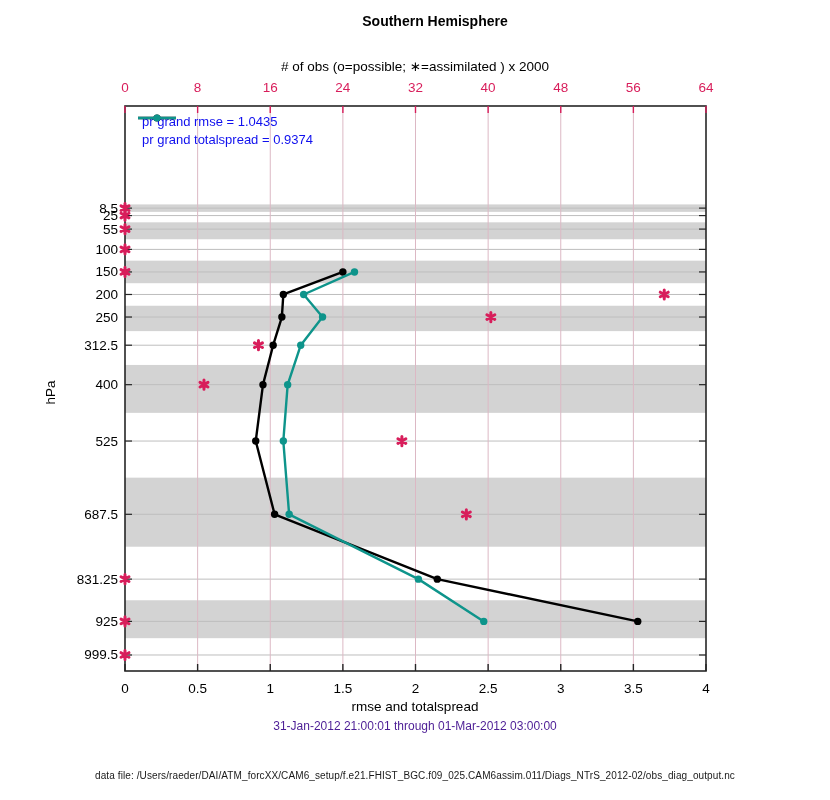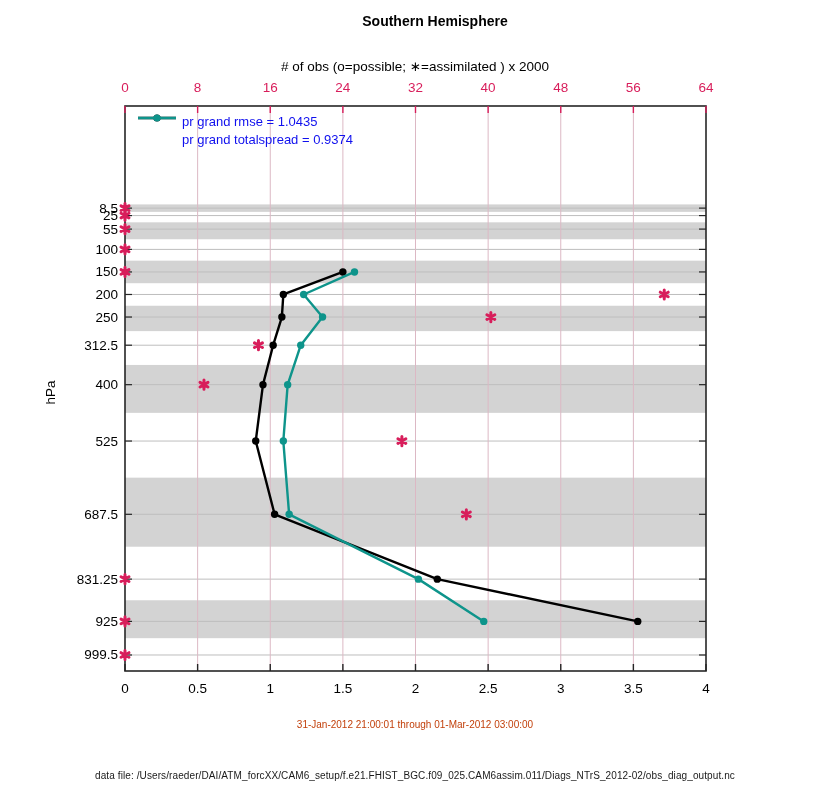--- a/index.html
+++ b/index.html
@@ -4,30 +4,30 @@
 <style>
   html,body{margin:0;padding:0;background:#fff;}
   .canvas{
     position:relative;width:830px;height:800px;background:#ffffff;
     font-family:"Liberation Sans",sans-serif;overflow:hidden;
   }
   .t-center{position:absolute;left:0;width:830px;text-align:center;}
   .title-line{font-weight:bold;font-size:14px;color:#000;margin-left:20px;}
   .obs-label{font-size:13.5px;}
   .xlabel{font-size:13.5px;color:#000;}
-  .subtitle{font-size:10px;color:#c2410c;}
+  .subtitle{font-size:12px;color:#4c1d95;}
   .datafile{font-size:10px;color:#1a1a1a;letter-spacing:0.1px;}
   .ylabel{
     position:absolute;left:38px;top:385px;font-size:13.5px;color:#000;
     transform:rotate(-90deg);transform-origin:center;
   }
   svg{position:absolute;left:0;top:0;}
   svg text{font-family:"Liberation Sans",sans-serif;}
   .legend{position:absolute;left:137px;top:112px;}
-  .legend-row{display:flex;align-items:center;height:18px;margin-left:40px;}
+  .legend-row{display:flex;align-items:center;height:18px;}
   .legend-label{font-size:13px;color:#1010ee;margin-left:5px;white-space:nowrap;}
 </style>
 </head>
 <body>
 
 <div class="canvas">
 
   <div class="t-center title-line" style="top:13px">Southern Hemisphere</div>
   <div class="t-center obs-label" style="top:58px"># of obs (o=possible; ∗=assimilated ) x 2000</div>
 
@@ -187,15 +187,16 @@
       <svg width="40" height="12">
         <line x1="1" y1="6" x2="39" y2="6" stroke="#0E948B" stroke-width="2.4"></line>
         <circle cx="20" cy="6" r="3.6" fill="#0E948B"></circle>
       </svg>
       <span class="legend-label">pr grand totalspread = 0.9374</span>
     </div>
   </div>
 
   <div class="ylabel">hPa</div>
 
+  <div class="t-center xlabel" style="top:699px">rmse and totalspread</div>
   <div class="t-center subtitle" style="top:719px">31-Jan-2012 21:00:01 through 01-Mar-2012 03:00:00</div>
   <div class="t-center datafile" style="top:770px">data file: /Users/raeder/DAI/ATM_forcXX/CAM6_setup/f.e21.FHIST_BGC.f09_025.CAM6assim.011/Diags_NTrS_2012-02/obs_diag_output.nc</div>
 </div>
 
 </body></html>

